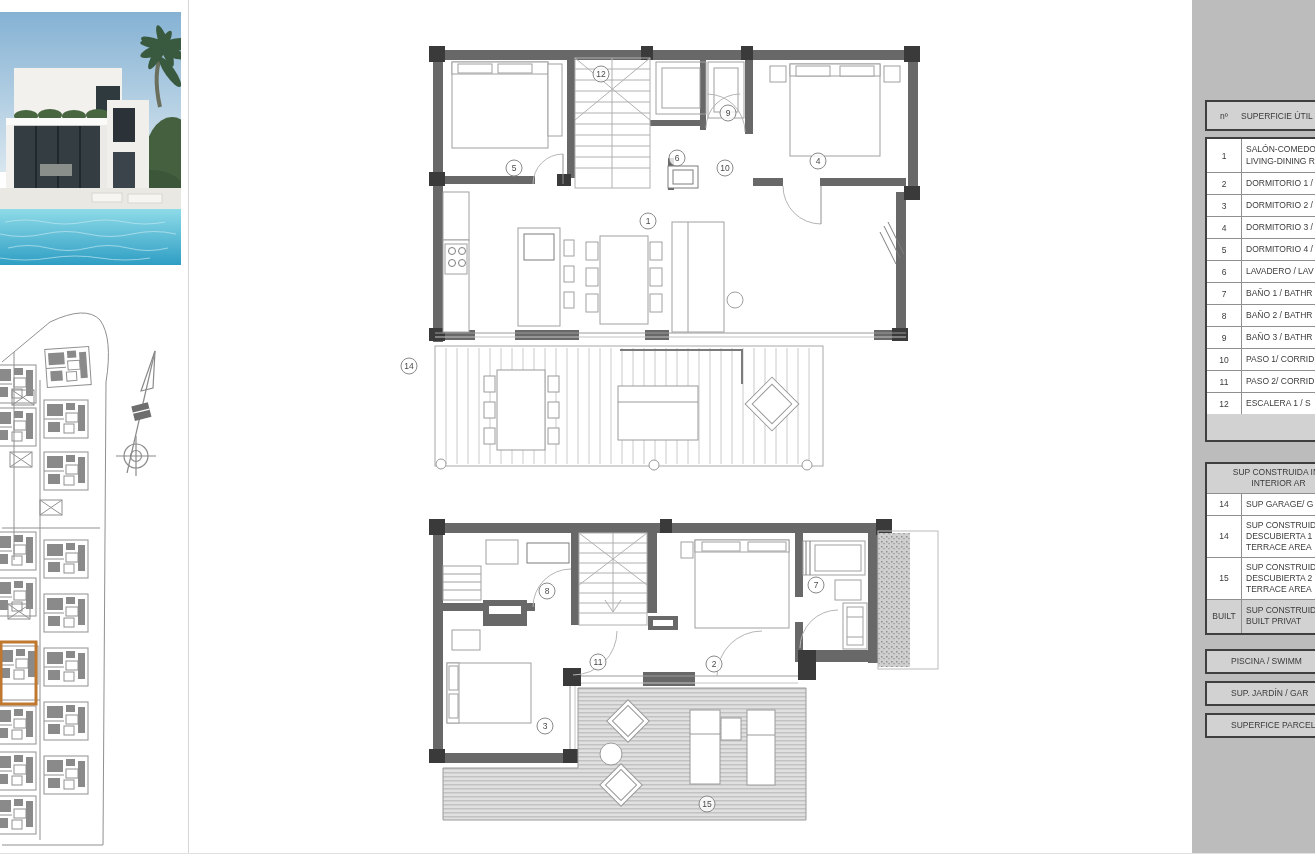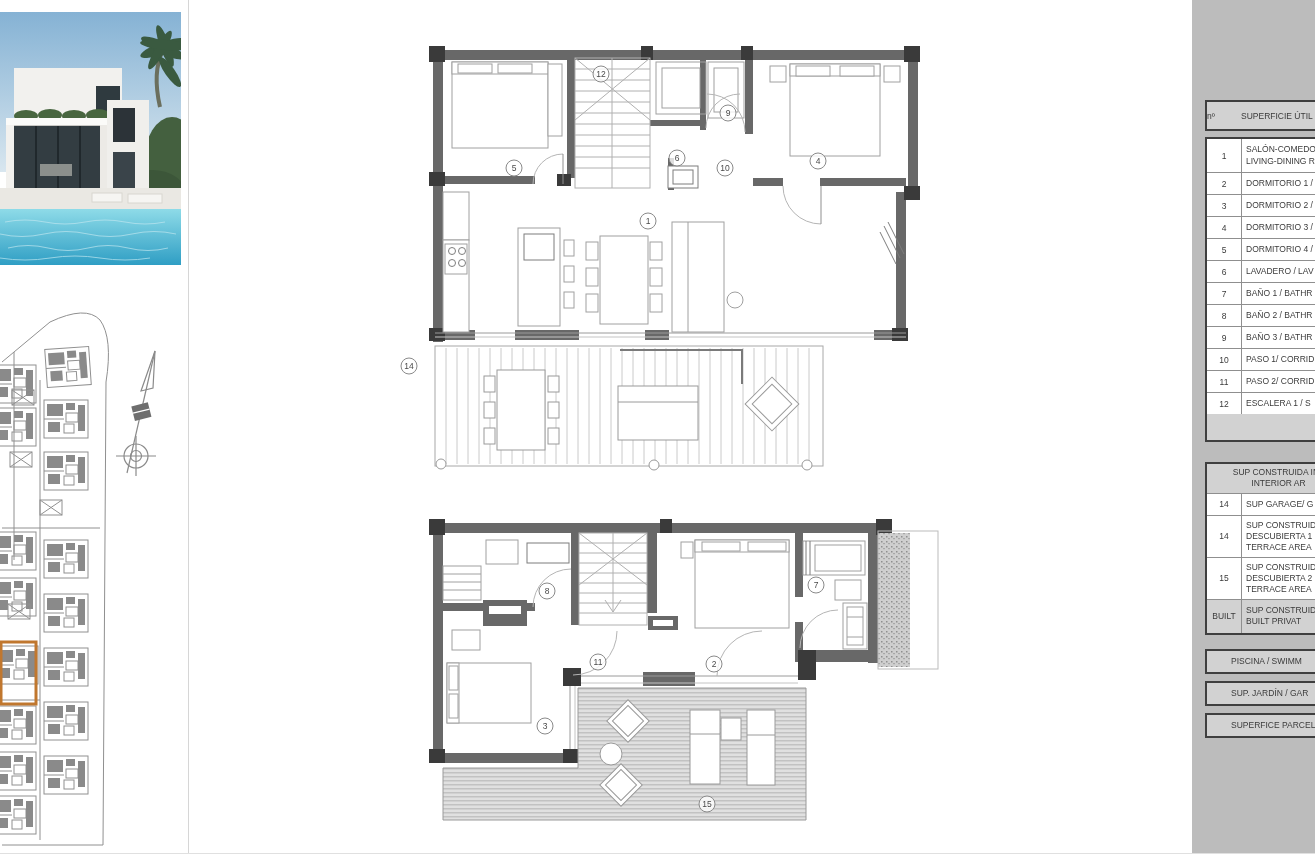--- a/index.html
+++ b/index.html
@@ -8,21 +8,21 @@
         font-family:"Liberation Sans", sans-serif;}
   .abs{position:absolute;}
   
   #v-divider{left:188px;top:0;width:1px;height:853px;background:#d6d6d6;}
   #bottom-line{left:0;top:853px;width:1315px;height:1px;background:#e0e0e0;}
   
   #right-panel{left:1192px;top:0;width:123px;height:853px;background:#bcbcbc;}
   
   #area-table{left:1205px;top:100px;width:147px;font-size:8.5px;color:#3a3a3a;}
   .thead{display:flex;height:27px;background:#d2d2d2;border:2px solid #3f3f3f;align-items:center;}
-  .thead .hnum{width:34px;text-align:left;flex:none;}
+  .thead .hnum{width:34px;text-align:center;flex:none;}
   .thead .hlabel{flex:1;white-space:nowrap;overflow:hidden;}
   .tbody{border:2px solid #3f3f3f;border-top-width:2px;margin-top:6px;background:#fff;}
   .trow{display:flex;border-bottom:1px solid #8f8f8f;background:#fff;}
   .trow:last-child{border-bottom:none;}
   .tnum{width:34px;border-right:1px solid #8f8f8f;display:flex;align-items:center;
         justify-content:center;flex:none;}
   .tname{flex:1;padding:2px 0 2px 4px;display:flex;flex-direction:column;justify-content:center;
          line-height:1.3;white-space:nowrap;overflow:hidden;}
   .band{height:26px;background:#d2d2d2;}
   #tbl2{margin-top:20px;border:2px solid #3f3f3f;background:#fff;}

